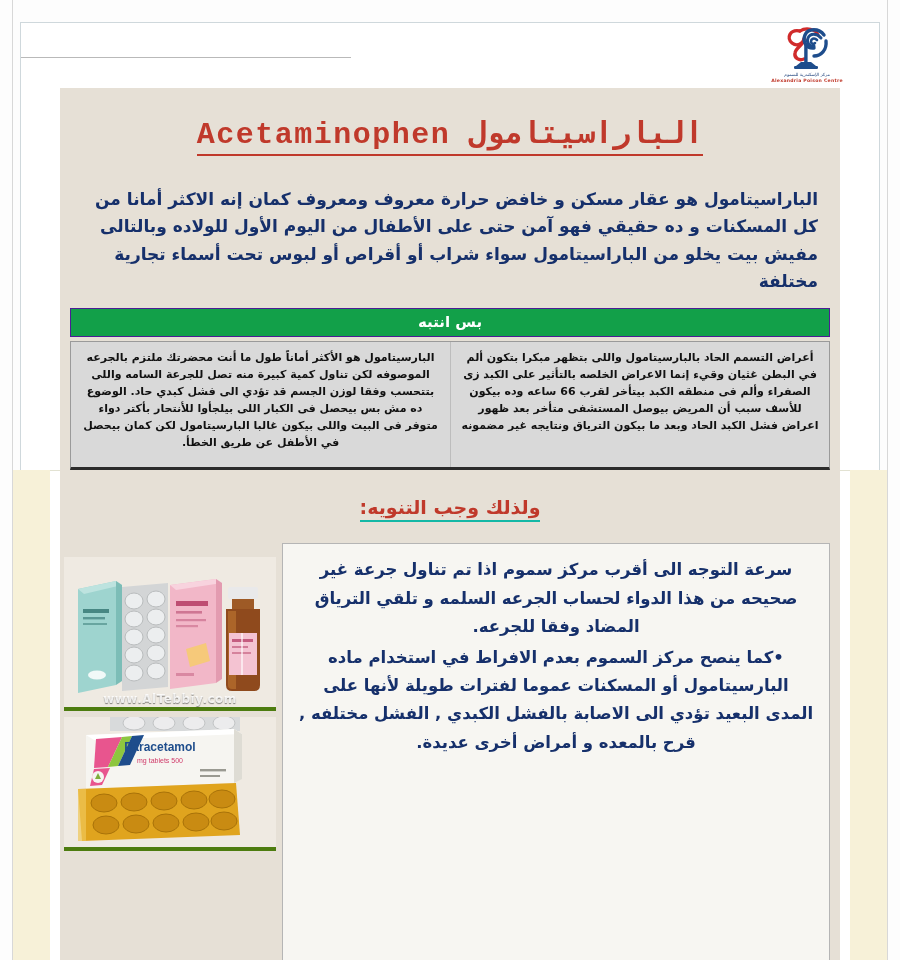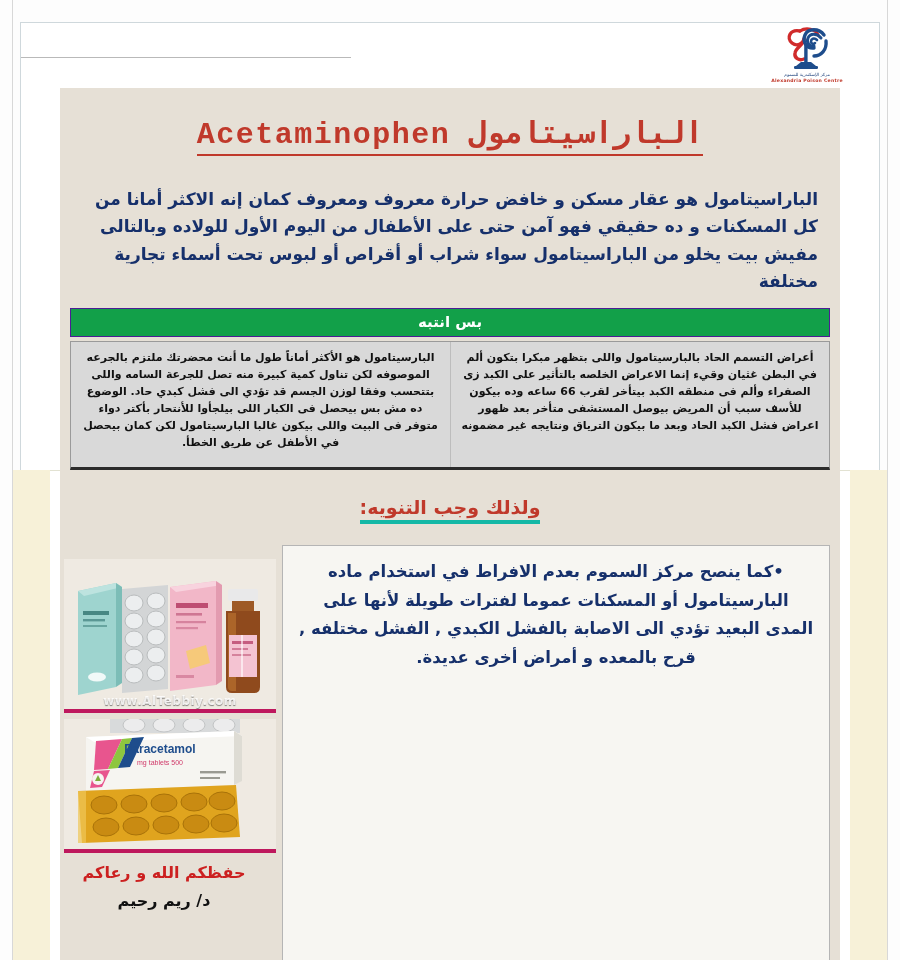--- a/index.html
+++ b/index.html
@@ -126,21 +126,21 @@
     text-align:center;
     box-sizing:border-box;
   }
   #warning-box .col.left{border-left:1px solid #bdbdbd;}
 
   
   #notice-heading-wrap{text-align:center;padding:10px 0 6px;}
   #notice-heading{
     display:inline-block;
     color:#c0392b;font-size:19px;font-weight:bold;
-    border-bottom:4px solid #14b8a6;
+    border-bottom:2px solid #14b8a6;
     padding-bottom:1px;line-height:1.2;
   }
 
   
   #lower{
     display:flex;flex-direction:row;
     padding:0 10px 10px;
     box-sizing:border-box;
     align-items:flex-start;
   }
@@ -158,21 +158,21 @@
   #advice-box p{margin:0 0 2px;}
 
   #media-col{
     flex:1 1 auto;
     padding:14px 6px 0 10px;
     box-sizing:border-box;
   }
   .photo{
     width:212px;height:auto;position:relative;
     margin:0 0 6px 0;
-    background:#be185d;
+    background:#4d7c0f;
     overflow:hidden;
   }
   .photo .watermark{
     position:absolute;left:0;right:0;bottom:5px;
     text-align:center;color:rgba(255,255,255,.85);
     font-size:12px;font-weight:bold;letter-spacing:.5px;
     text-shadow:0 1px 1px rgba(0,0,0,.45);
     direction:ltr;
   }
 
@@ -240,20 +240,21 @@
       <div class="col right">البارسيتامول هو الأكثر أماناً طول ما أنت محضرتك ملتزم بالجرعه الموصوفه لكن تناول كمية كبيرة منه تصل للجرعة السامه واللى بتتحسب وفقا لوزن الجسم قد تؤدي الى فشل كبدي حاد. الوضوع ده مش بس بيحصل فى الكبار اللى بيلجأوا للأنتحار بأكتر دواء متوفر فى البيت واللى بيكون غالبا البارسيتامول لكن كمان بيحصل في الأطفل عن طريق الخطأ.</div>
     </div>
 
     <div id="notice-heading-wrap">
       <h2 id="notice-heading">ولذلك وجب التنويه:</h2>
     </div>
 
     <div id="lower">
 
       <div id="advice-box">
+        <p>سرعة التوجه الى أقرب مركز سموم اذا تم تناول جرعة غير صحيحه من هذا الدواء لحساب الجرعه السلمه و تلقي الترياق المضاد وفقا للجرعه.</p>
         <p>•كما ينصح مركز السموم بعدم الافراط في استخدام ماده البارسيتامول أو المسكنات عموما لفترات طويلة لأنها على المدى البعيد تؤدي الى الاصابة بالفشل الكبدي , الفشل مختلفه , قرح بالمعده و أمراض أخرى عديدة.</p>
       </div>
 
       <div id="media-col">
 
         <div class="photo">
           <svg width="212" height="150" viewBox="0 0 212 150">
             <rect x="0" y="0" width="212" height="150" fill="#efeae2"></rect>
 
             <path d="M14 32 L52 24 L52 128 L14 136 Z" fill="#9ed4cf"></path>
@@ -338,21 +339,17 @@
               <ellipse cx="42" cy="108" rx="13" ry="9"></ellipse>
                 <ellipse cx="72" cy="107" rx="13" ry="9"></ellipse>
               <ellipse cx="102" cy="106" rx="13" ry="9"></ellipse>
                 <ellipse cx="132" cy="105" rx="13" ry="9"></ellipse>
               <ellipse cx="160" cy="104" rx="13" ry="9"></ellipse>
             </g>
             <rect x="14" y="72" width="8" height="52" fill="#f0c657" opacity=".7"></rect>
           </svg>
         </div>
 
-        <div id="signoff">
-          <div class="bless">حفظكم الله و رعاكم</div>
-          <div class="doctor">د/ ريم رحيم</div>
-        </div>
 
       </div>
     </div>
   </div>
 </div>
 
 </body></html>

